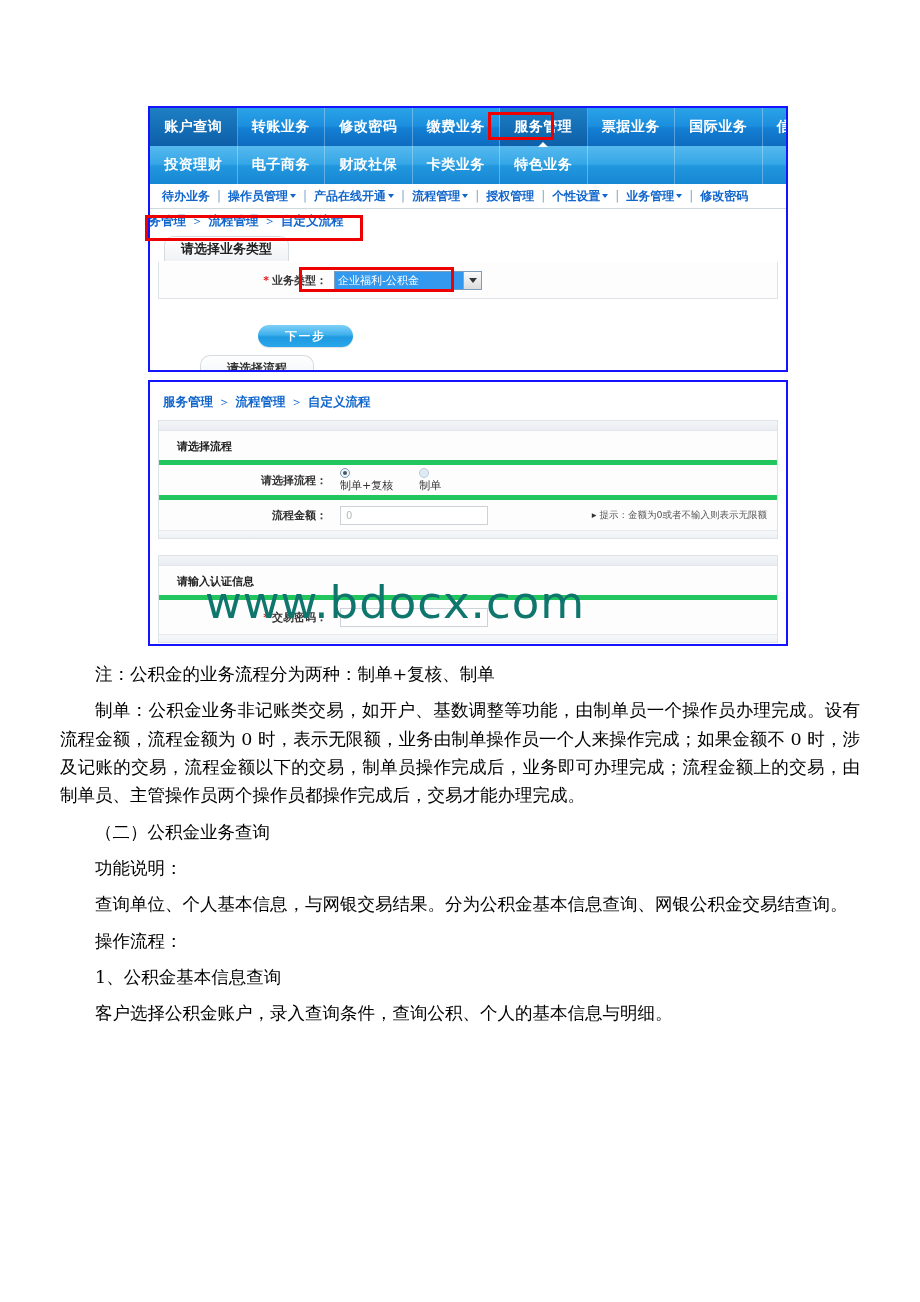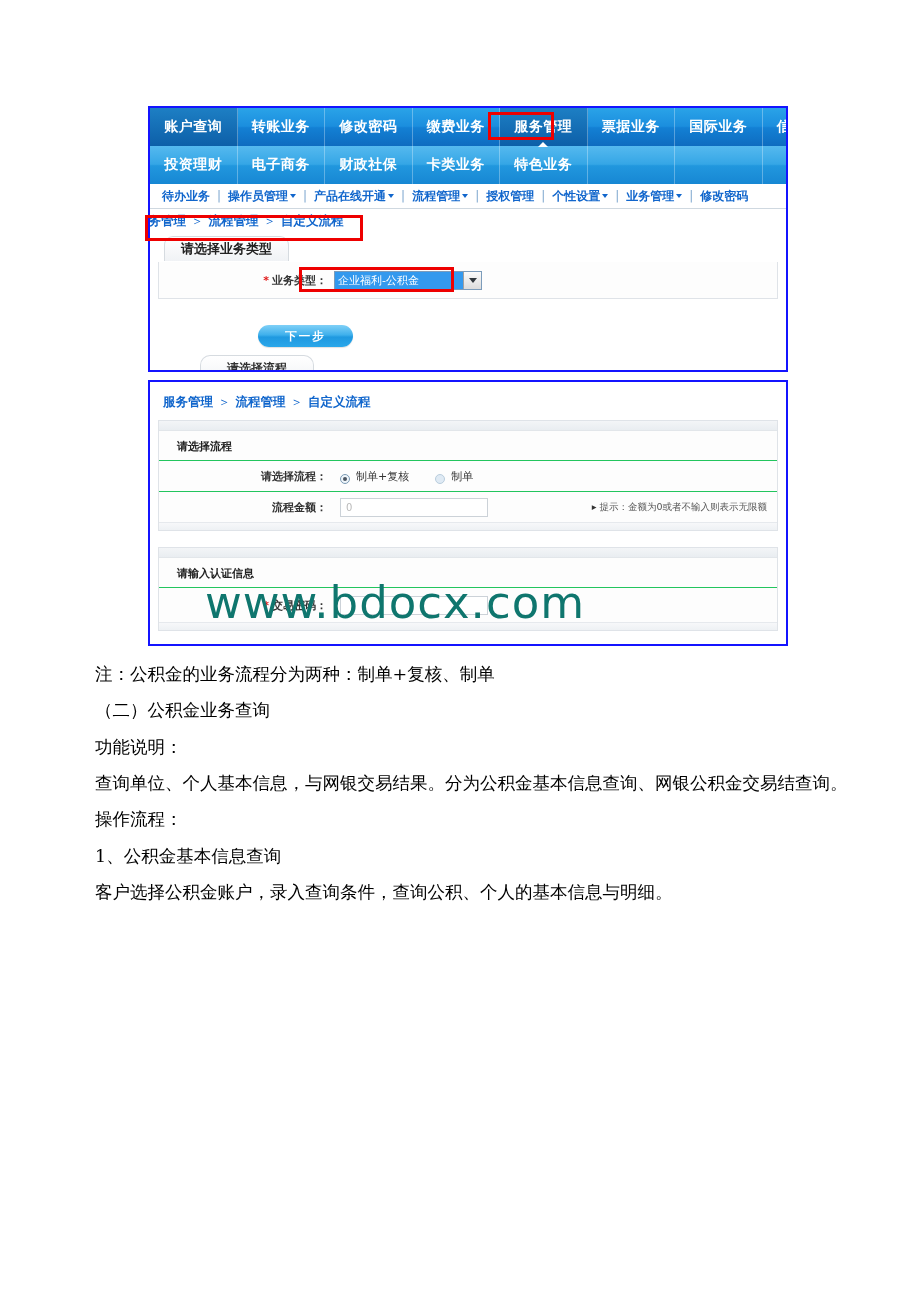--- a/index.html
+++ b/index.html
@@ -126,21 +126,21 @@
   }
   .section-title{
     font-family:"DejaVu Sans","Liberation Sans",sans-serif;
     font-size:11px;font-weight:bold;color:#222222;
     padding:8px 0 6px 18px;
   }
 
   .form-row{
     display:flex;align-items:center;
     min-height:30px;
-    border-top:1px solid #22c55e;
+    border-top:5px solid #22c55e;
     font-family:"DejaVu Sans","Liberation Sans",sans-serif;
     font-size:11px;color:#333333;
   }
   .form-row.first{border-top:none;}
   .form-label{
     width:175px;
     text-align:right;
     padding-right:7px;
     font-weight:bold;
     color:#333333;
@@ -173,21 +173,21 @@
     display:flex;align-items:center;justify-content:center;
   }
   .select-arrow i{
     width:0;height:0;
     border-left:4px solid transparent;
     border-right:4px solid transparent;
     border-top:5px solid #30373d;
     display:block;
   }
 
-  .radio-opt{display:inline-flex;align-items:flex-end;margin-right:26px;}
+  .radio-opt{display:inline-flex;align-items:flex-start;margin-right:26px;flex-direction:column;}
   .radio{
     width:10px;height:10px;border-radius:50%;
     border:1px solid #9bb4c9;
     background:#f3f8fb;
     margin-right:6px;
     box-sizing:border-box;
     position:relative;
   }
   .radio.on{background:#eef5fa;border-color:#7b9ab4;}
   .radio.on:after{
@@ -446,19 +446,20 @@
   </div>
 
   <div style="height:26px"></div>
 
 </div>
 
 <div id="watermark">www.bdocx.com</div>
 
 <div id="doc-body">
   <p class="indent">注：公积金的业务流程分为两种：制单+复核、制单</p>
+  <p class="indent">制单：公积金业务非记账类交易，如开户、基数调整等功能，由制单员一个操作员办理完成。设有流程金额，流程金额为 0 时，表示无限额，业务由制单操作员一个人来操作完成；如果金额不 0 时，涉及记账的交易，流程金额以下的交易，制单员操作完成后，业务即可办理完成；流程金额上的交易，由制单员、主管操作员两个操作员都操作完成后，交易才能办理完成。</p>
   <p class="indent">（二）公积金业务查询</p>
   <p class="indent">功能说明：</p>
   <p class="indent">查询单位、个人基本信息，与网银交易结果。分为公积金基本信息查询、网银公积金交易结查询。</p>
   <p class="indent">操作流程：</p>
   <p class="indent">1、公积金基本信息查询</p>
   <p class="indent">客户选择公积金账户，录入查询条件，查询公积、个人的基本信息与明细。</p>
 </div>
 
 </body></html>

